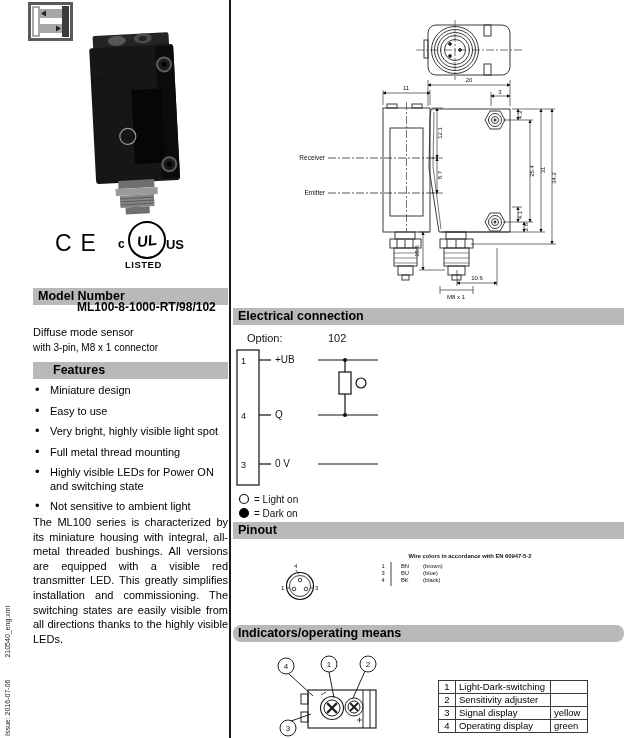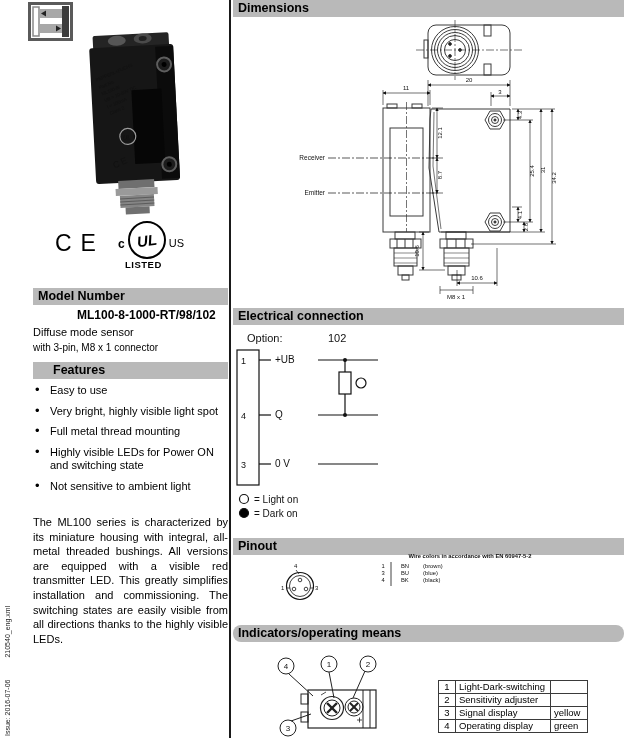--- a/index.html
+++ b/index.html
@@ -20,21 +20,21 @@
   .para{font-size:11px;line-height:14.6px;text-align:justify;}
   .sidetext{position:absolute;left:4px;top:736px;transform:rotate(-90deg);
             transform-origin:0 0;white-space:nowrap;font-size:7px;color:#222;}
   .sidetext span{margin-right:22px;}
   .ce{position:absolute;left:55px;top:230px;font-size:23px;letter-spacing:9px;font-weight:500;}
   .ulmark{position:absolute;left:118px;top:220px;width:66px;height:52px;}
   .ulmark .c{position:absolute;left:0;top:17px;font-weight:bold;font-size:12px;}
   .ulmark .circ{position:absolute;left:10px;top:1px;width:34px;height:34px;border:2.5px solid #000;
                 border-radius:50%;display:flex;align-items:center;justify-content:center;}
   .ulmark .ul{font-weight:bold;font-style:italic;font-size:15px;transform:rotate(-8deg);}
-  .ulmark .us{position:absolute;right:0;top:17px;font-weight:normal;font-size:11px;}
+  .ulmark .us{position:absolute;right:0;top:17px;font-weight:bold;font-size:13px;}
   .ulmark .listed{position:absolute;left:7px;top:39px;font-weight:bold;font-size:9.5px;letter-spacing:.5px;}
   svg{position:absolute;}
   svg text{font-family:"Liberation Sans",sans-serif;fill:#111;}
   .dimtxt{font-size:6px;}
   .lbltxt{font-size:6.5px;}
   table.ind{position:absolute;left:438px;top:680px;border-collapse:collapse;font-size:9.5px;}
   table.ind td{border:1px solid #3a3a3a;height:12px;padding:0 3px;line-height:12px;}
   table.ind td.no{width:10px;text-align:center;}
   table.ind td.desc{width:88px;}
   table.ind td.val{width:30px;border-radius:6px;}
@@ -93,40 +93,40 @@
   <div class="ulmark">
     <span class="c">c</span>
     <span class="circ">
         <span class="ul">UL</span>
       </span>
     <span class="us">US</span>
     <span class="listed">LISTED</span>
   </div>
 
   <div class="bar left" style="top:288px;">Model Number</div>
-  <div class="ltxt model" style="top:308px;padding-left:44px;">ML100-8-1000-RT/98/102</div>
+  <div class="ltxt model" style="top:300px;padding-left:44px;">ML100-8-1000-RT/98/102</div>
   <div class="ltxt desc1" style="top:326px;">Diffuse mode sensor</div>
   <div class="ltxt desc2" style="top:342px;">with 3-pin, M8 x 1 connector</div>
 
   <div class="bar left" style="top:362px;padding-left:20px;">Features</div>
   <ul class="features ltxt" style="top:384px;">
+    <li>Miniature design</li>
     <li>Easy to use</li>
     <li>Very bright, highly visible light spot</li>
     <li>Full metal thread mounting</li>
     <li>Highly visible LEDs for Power ON and switching state</li>
     <li>Not sensitive to ambient light</li>
   </ul>
 
   <div class="ltxt para" style="top:515px;">The ML100 series is characterized by its miniature housing with integral, all-metal threaded bushings. All versions are equipped with a visible red transmitter LED. This greatly simplifies installation and commissioning. The switching states are easily visible from all directions thanks to the highly visible LEDs.</div>
 
   <div class="sidetext">
     <span>Issue: 2016-07-06</span><span>210540_eng.xml</span>
   </div>
 
-  <div class="bar right" style="top:0;">Dimensions</div>
 
   <svg style="left:233px;top:18px;" width="391" height="290" viewBox="0 0 391 290">
     <defs>
       <marker id="ma" viewBox="0 0 6 6" refX="5.5" refY="3" markerWidth="5.5" markerHeight="5.5" orient="auto-start-reverse">
         <path d="M0,0 L6,3 L0,6 z" fill="#111"></path>
       </marker>
     </defs>
     <g stroke="#3a3a3a" fill="none" stroke-width="1">
 
       <rect x="195" y="7" width="82" height="50" rx="8"></rect>
@@ -275,21 +275,21 @@
     </g>
     <g font-size="10">
       <text x="42" y="33">+UB</text>
       <text x="42" y="88">Q</text>
       <text x="42" y="137">0 V</text>
       <text x="21" y="173">= Light on</text>
       <text x="21" y="187">= Dark on</text>
     </g>
   </svg>
 
-  <div class="bar right" style="top:538px;">Pinout</div>
+  <div class="bar right" style="top:522px;">Pinout</div>
 
   <svg style="left:233px;top:546px;" width="391" height="75" viewBox="0 0 391 75">
     <text x="237" y="12" text-anchor="middle" font-size="5.8" font-weight="bold">Wire colors in accordance with EN 60947-5-2</text>
     <g stroke="#111" fill="none">
       <circle cx="67" cy="40" r="13.5" stroke-width="1.2"></circle>
       <circle cx="67" cy="40" r="10.5" stroke-width="0.8"></circle>
       <circle cx="67" cy="34" r="1.8" stroke-width="0.8"></circle>
       <circle cx="61" cy="43" r="1.8" stroke-width="0.8"></circle>
       <circle cx="73" cy="43" r="1.8" stroke-width="0.8"></circle>
       <line x1="63" y1="24" x2="66" y2="28" stroke-width="0.7"></line>

